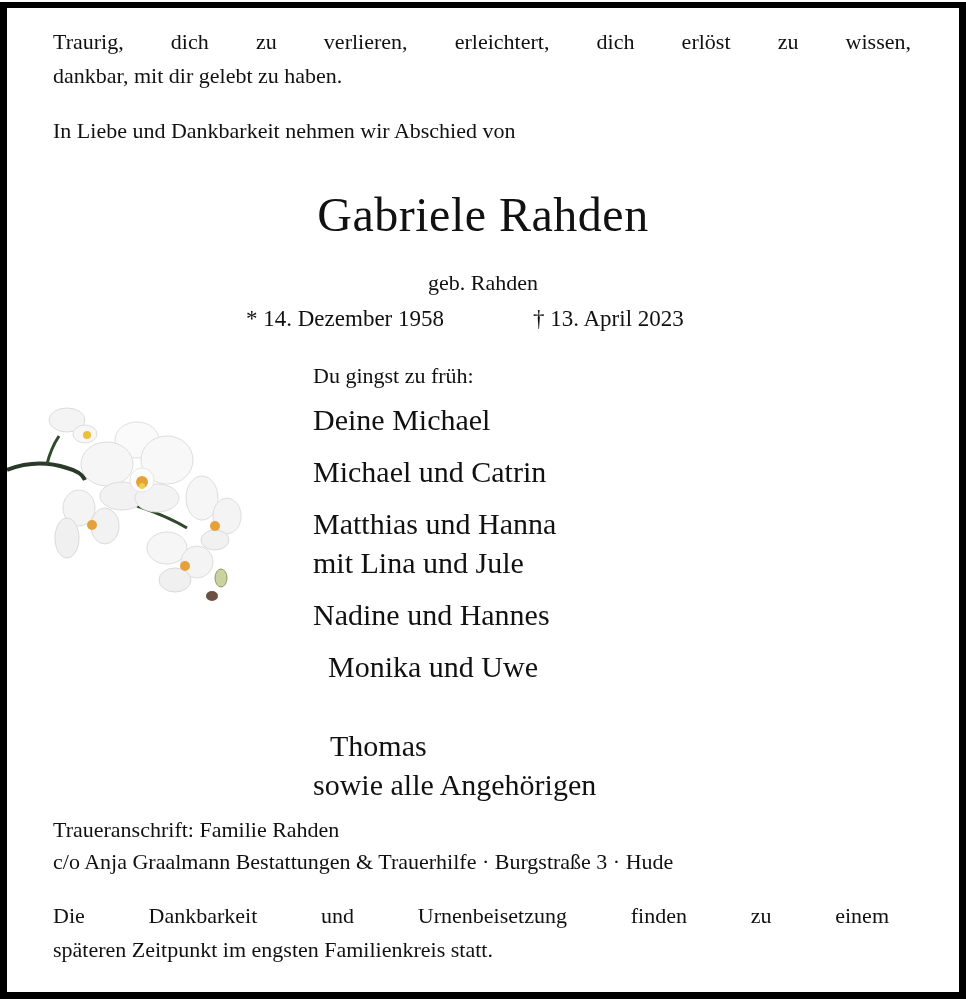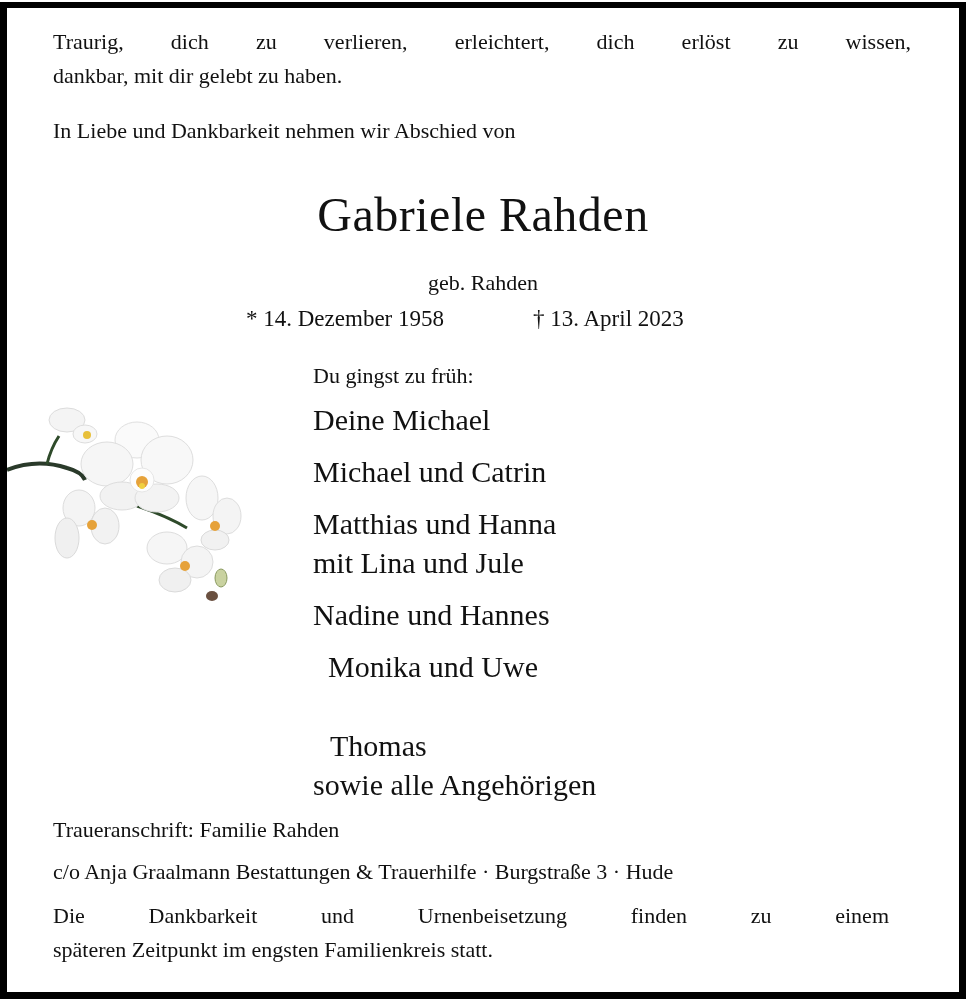--- a/index.html
+++ b/index.html
@@ -84,15 +84,15 @@
 <div class="mourner serif" style="top:402px;">Deine Michael</div>
 <div class="mourner serif" style="top:454px;">Michael und Catrin</div>
 <div class="mourner serif" style="top:506px;">Matthias und Hanna</div>
 <div class="mourner serif" style="top:545px;">mit Lina und Jule</div>
 <div class="mourner serif" style="top:597px;">Nadine und Hannes</div>
 <div class="mourner serif" style="top:649px;margin-left:15px;">Monika und Uwe</div>
 <div class="mourner serif" style="top:728px;margin-left:17px;">Thomas</div>
 <div class="mourner serif" style="top:753px;margin-top:14px;">sowie alle Angehörigen</div>
 
 <div class="left-line serif" style="top:817px;">Traueranschrift: Familie Rahden</div>
-<div class="left-line serif" style="top:849px;margin-top:10px;">c/o Anja Graalmann Bestattungen &amp; Trauerhilfe · Burgstraße 3 · Hude</div>
+<div class="left-line serif" style="top:849px;">c/o Anja Graalmann Bestattungen &amp; Trauerhilfe · Burgstraße 3 · Hude</div>
 <div class="justify-line serif" style="top:903px; width:836px;">Die Dankbarkeit und Urnenbeisetzung finden zu einem</div>
 <div class="left-line serif" style="top:937px;">späteren Zeitpunkt im engsten Familienkreis statt.</div>
 
 </body></html>

